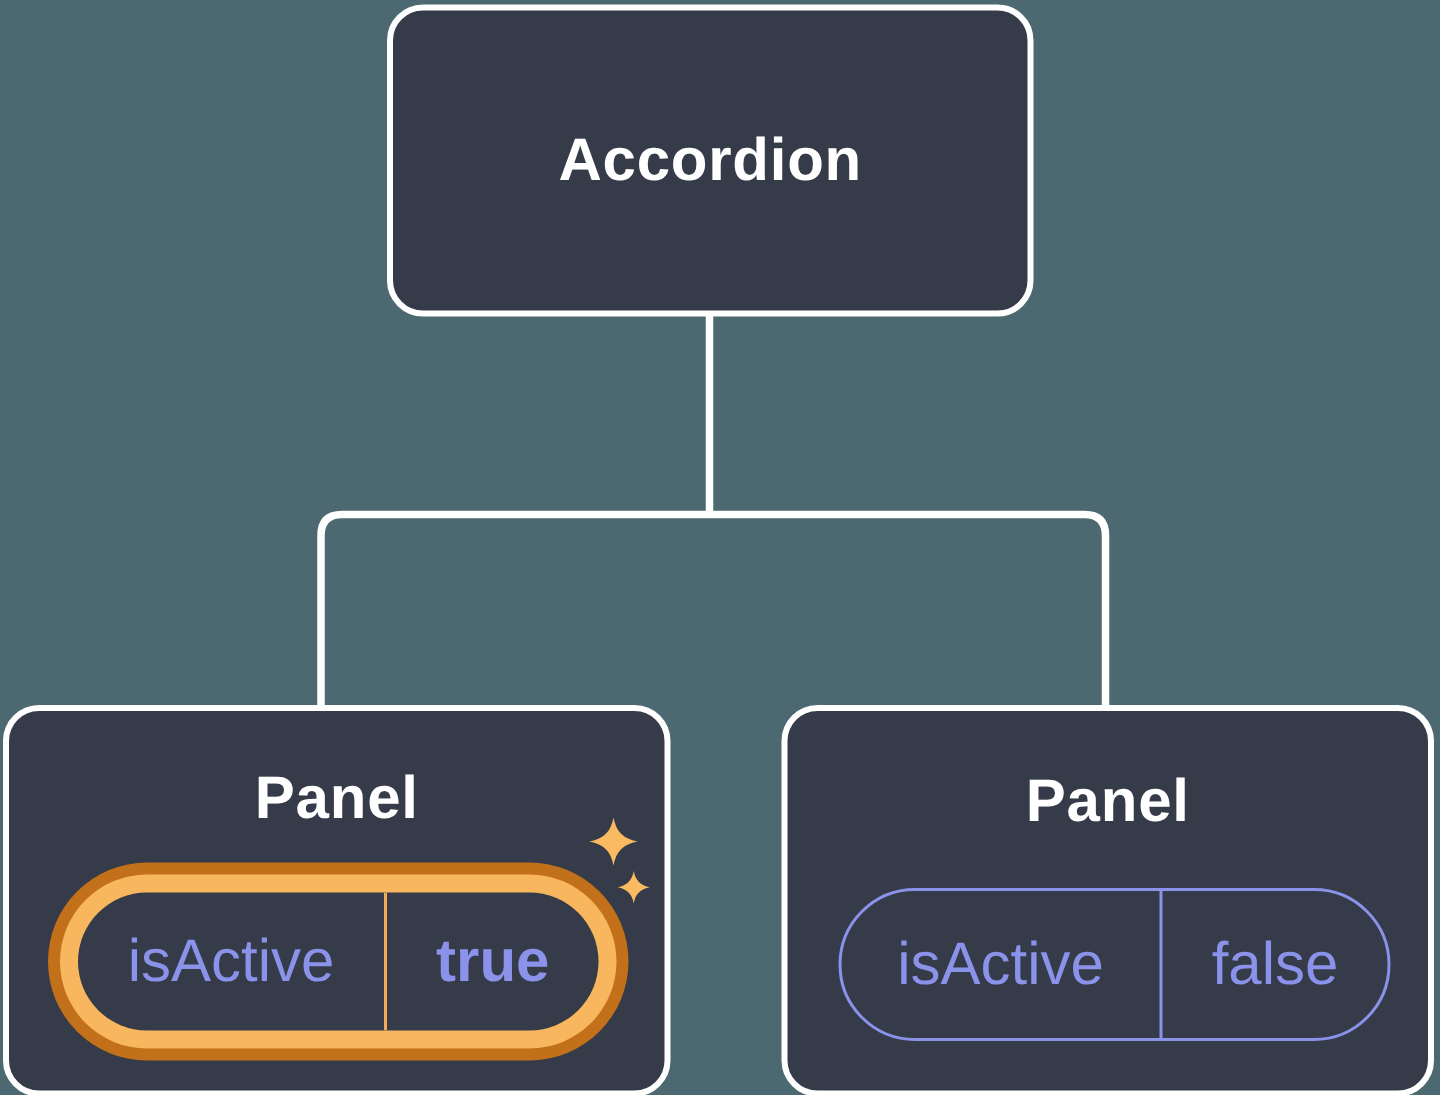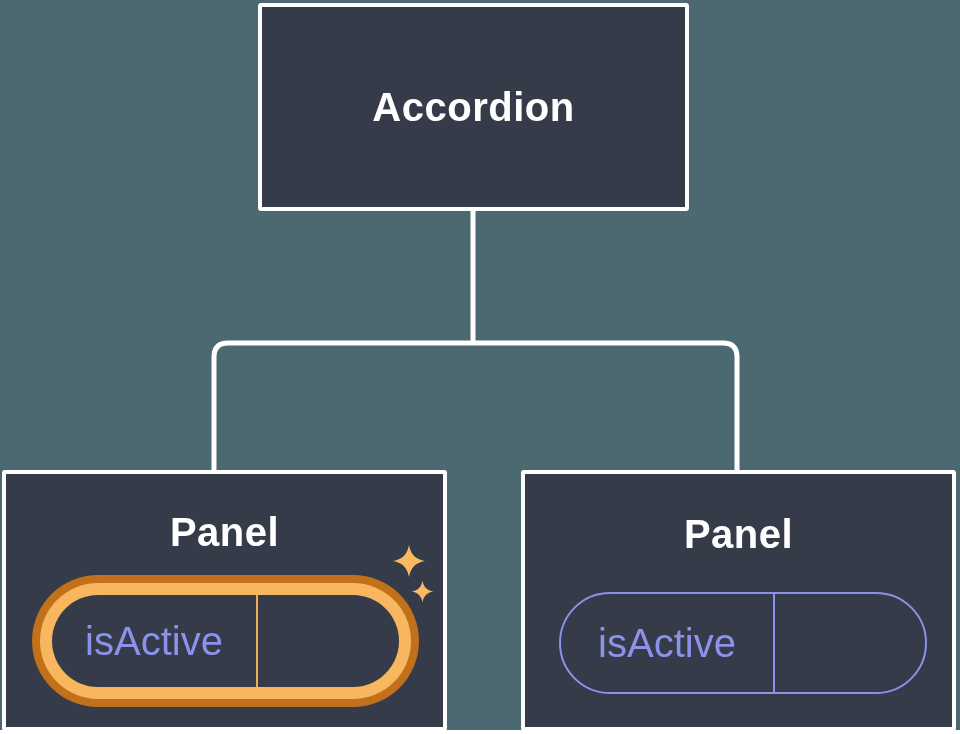--- a/index.html
+++ b/index.html
@@ -36,21 +36,21 @@
   .connectors {
     position: absolute;
     left: 0; top: 0;
     pointer-events: none;
   }
 
   .node {
     position: absolute;
     background: var(--c-node-fill);
     border: 4px solid var(--c-node-border);
-    border-radius: 3px;
+    border-radius: 24px;
     color: var(--c-node-text);
   }
   .node-title {
     color: var(--c-node-text);
     font-size: 40px;
     font-weight: 700;
     letter-spacing: 0.5px;
     text-align: center;
     line-height: 1.1;
   }
@@ -143,30 +143,32 @@
     <div class="node-title">Accordion</div>
   </div>
 
   <div class="node node-panel-left">
     <div class="node-title">Panel</div>
     <div class="pill-glow">
       <div class="pill-gold">
         <div class="pill-inner">
           <div class="prop-cell prop-cell-name">isActive</div>
           <div class="pill-divider gold"></div>
+          <div class="prop-cell prop-cell-value bold">true</div>
         </div>
       </div>
     </div>
   </div>
 
   <div class="node node-panel-right">
     <div class="node-title">Panel</div>
     <div class="pill-plain">
       <div class="prop-cell prop-cell-name">isActive</div>
       <div class="pill-divider purple"></div>
+      <div class="prop-cell prop-cell-value">false</div>
     </div>
   </div>
 
   <svg class="sparkle sparkle-big" width="40" height="40" viewBox="-20 -20 40 40">
     <path d="M0,-16 C1.8,-6.5 6.5,-1.8 16,0 C6.5,1.8 1.8,6.5 0,16 C-1.8,6.5 -6.5,1.8 -16,0 C-6.5,-1.8 -1.8,-6.5 0,-16 Z" fill="currentColor"></path>
   </svg>
   <svg class="sparkle sparkle-small" width="27" height="27" viewBox="-20 -20 40 40">
     <path d="M0,-16 C1.8,-6.5 6.5,-1.8 16,0 C6.5,1.8 1.8,6.5 0,16 C-1.8,6.5 -6.5,1.8 -16,0 C-6.5,-1.8 -1.8,-6.5 0,-16 Z" fill="currentColor"></path>
   </svg>
 

